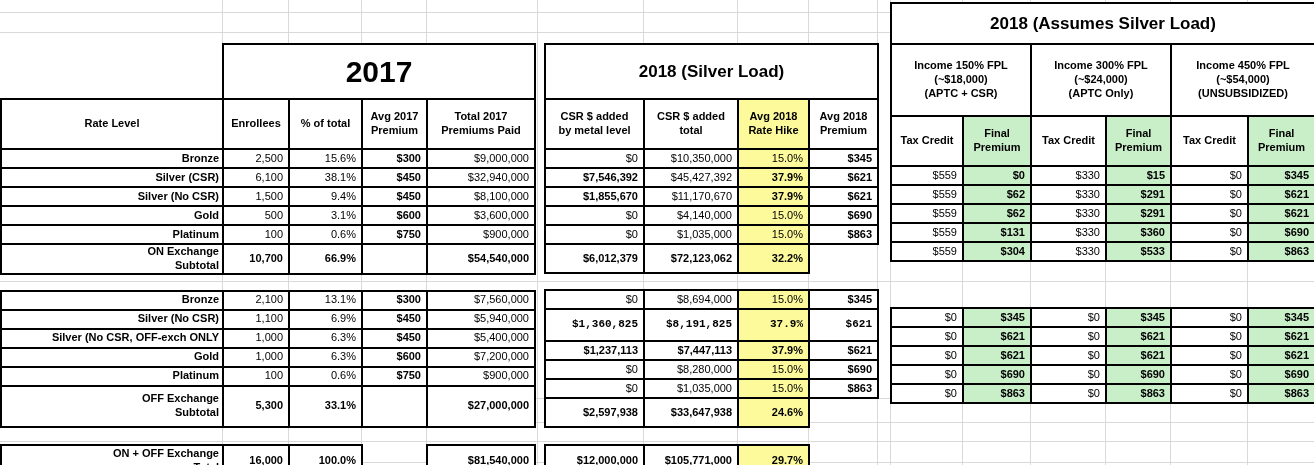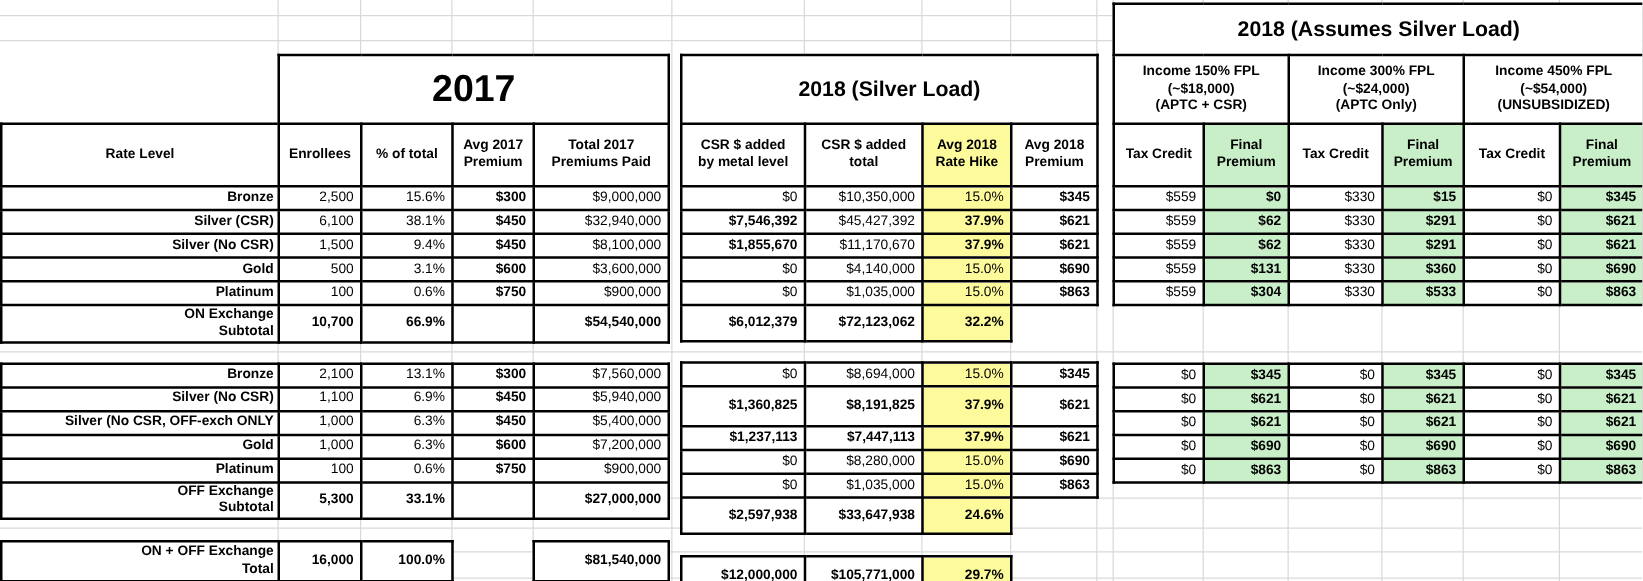--- a/index.html
+++ b/index.html
@@ -147,21 +147,21 @@
           <td class="num b">$600</td>
           <td class="num">$7,200,000</td>
         </tr>
         <tr style="height: 19px;">
           <td class="lbl">Platinum</td>
           <td class="num">100</td>
           <td class="num">0.6%</td>
           <td class="num b">$750</td>
           <td class="num">$900,000</td>
         </tr>
-        <tr style="height: 29px; margin-left: 44px;">
+        <tr style="height: 41px; margin-left: 44px;">
           <td class="lbl">OFF Exchange
 Subtotal</td>
           <td class="num b">5,300</td>
           <td class="num b">33.1%</td>
           <td class="num"></td>
           <td class="num b">$27,000,000</td>
         </tr>
         <tr style="height: 18px;">
           <td colspan="5" class="sp"></td>
         </tr>
@@ -237,21 +237,21 @@
         </tr>
         <tr style="height: 17px;">
           <td colspan="4" class="sp"></td>
         </tr>
         <tr style="height: 19px;">
           <td class="num">$0</td>
           <td class="num">$8,694,000</td>
           <td class="num yel">15.0%</td>
           <td class="num b">$345</td>
         </tr>
-        <tr style="height: 32px;">
+        <tr style="height: 32px; font-family: Liberation Mono, monospace;">
           <td class="num b">$1,360,825</td>
           <td class="num b">$8,191,825</td>
           <td class="num yel b">37.9%</td>
           <td class="num b">$621</td>
         </tr>
         <tr style="height: 19px;">
           <td class="num b">$1,237,113</td>
           <td class="num b">$7,447,113</td>
           <td class="num yel b">37.9%</td>
           <td class="num b">$621</td>
@@ -292,21 +292,21 @@
         <col style="width:68px">
         <col style="width:75px">
         <col style="width:65px">
         <col style="width:77px">
         <col style="width:67px">
       </colgroup>
     <thead>
       <tr style="height:41px">
         <td colspan="6" class="t2">2018 (Assumes Silver Load)</td>
       </tr>
-      <tr style="height:55px">
+      <tr style="height:72px">
         <td colspan="2" class="ch">Income 150% FPL
 (~$18,000)
 (APTC + CSR)</td>
         <td colspan="2" class="ch">Income 300% FPL
 (~$24,000)
 (APTC Only)</td>
         <td colspan="2" class="ch">Income 450% FPL
 (~$54,000)
 (UNSUBSIDIZED)</td>
       </tr>

